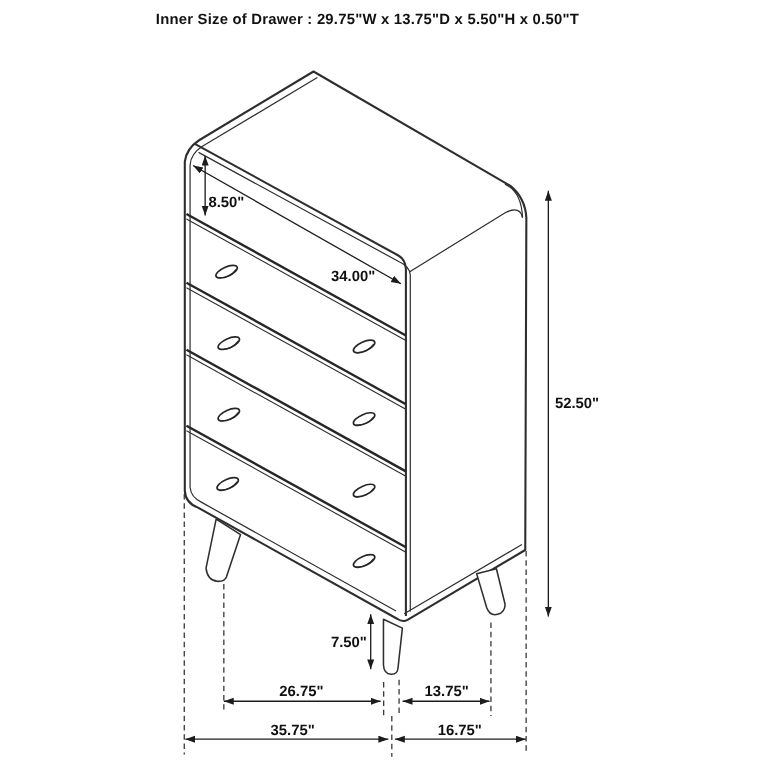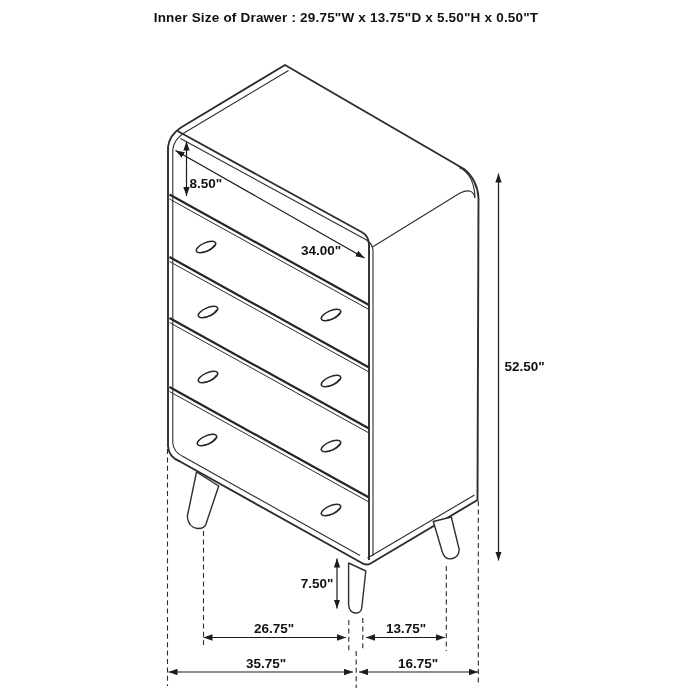--- a/index.html
+++ b/index.html
@@ -1,18 +1,18 @@
 <!DOCTYPE html>
 <html><head>
 <meta charset="utf-8">
 <style>
   html,body{margin:0;padding:0;background:#ffffff;}
   #stage{position:relative;width:700px;height:700px;background:#ffffff;overflow:hidden;
          font-family:"Liberation Sans",sans-serif;}
-  #title{position:absolute;left:16px;top:10px;width:660px;text-align:center;
+  #title{position:absolute;left:4px;top:10px;width:660px;text-align:center;
          font-size:13.5px;font-weight:bold;color:#111;letter-spacing:.2px;}
   svg{position:absolute;left:0;top:0;}
   .outline{fill:none;stroke:#2e2e2e;stroke-width:1.9;stroke-linejoin:round;}
   .accent{fill:none;stroke:#2e2e2e;stroke-width:1.1;stroke-linejoin:round;}
   .bheavy{fill:none;stroke:#262626;stroke-width:2.2;}
   .bthin{fill:none;stroke:#2e2e2e;stroke-width:1;}
   .leg{fill:#ffffff;stroke:#2e2e2e;stroke-width:1.4;stroke-linejoin:round;}
   .handle{fill:#ffffff;stroke:#262626;stroke-width:1.5;}
   .handlelip{fill:none;stroke:#262626;stroke-width:1;}
   .dim{fill:none;stroke:#1c1c1c;stroke-width:1.2;}

